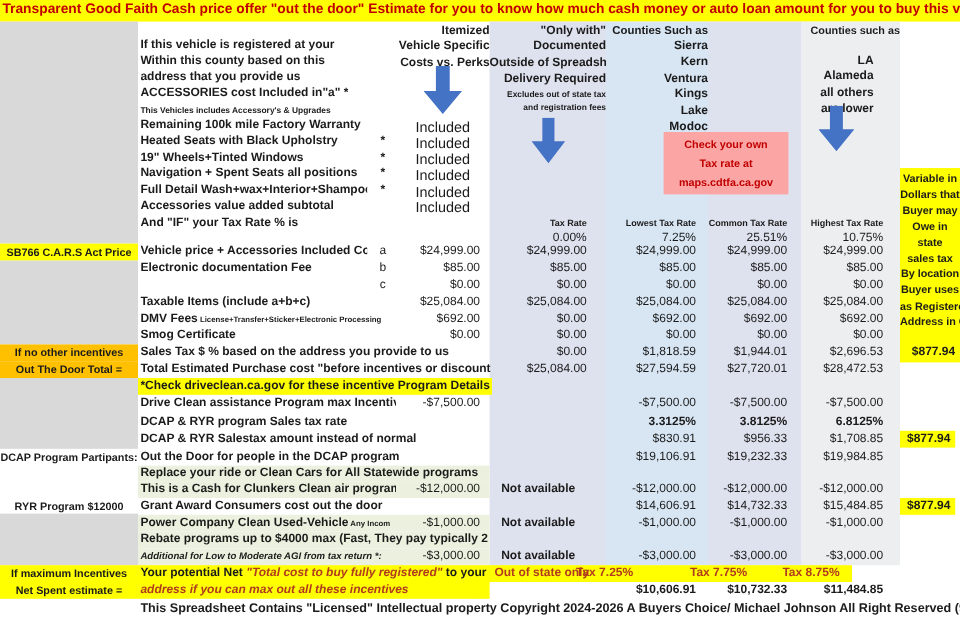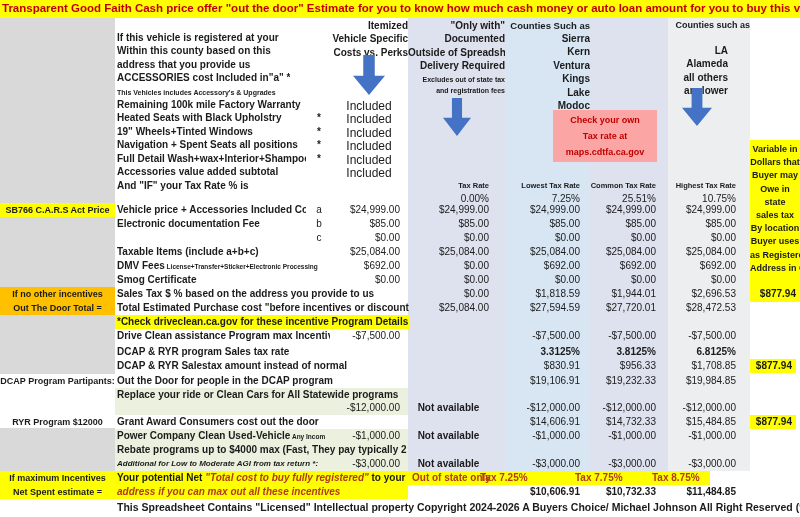--- a/index.html
+++ b/index.html
@@ -245,20 +245,21 @@
     <div class="cell num c-hi " style="top: 359px; height: 14px; line-height: 14px;">$1,708.85</div>
     <div class="cell num c-ex bg-yellow-cell" style="top: 359px; height: 14px; line-height: 14px;">$877.94</div>
     <div class="cell cellA " style="top: 374px; height: 14px; line-height: 14px;">DCAP Program Partipants:</div>
     <div class="cell lbl " style="top: 374px; height: 14px; line-height: 14px; width: 290px;">Out the Door for people in the DCAP program</div>
     <div class="cell num c-lo " style="top: 374px; height: 14px; line-height: 14px;">$19,106.91</div>
     <div class="cell num c-co " style="top: 374px; height: 14px; line-height: 14px;">$19,232.33</div>
     <div class="cell num c-hi " style="top: 374px; height: 14px; line-height: 14px;">$19,984.85</div>
     <div class="cell rowbg bg-green" style="top: 388px; height: 13px; line-height: 13px; left: 115px; width: 293px;"></div>
     <div class="cell lbl " style="top: 388px; height: 13px; line-height: 13px; width: 292px;">Replace your ride or Clean Cars for All Statewide programs</div>
     <div class="cell rowbg bg-green" style="top: 401px; height: 14px; line-height: 14px; left: 115px; width: 293px;"></div>
+    <div class="cell lbl " style="top: 401px; height: 14px; line-height: 14px; width: 213px;">This is a Cash for Clunkers Clean air program</div>
     <div class="cell num c-item " style="top: 401px; height: 14px; line-height: 14px;">-$12,000.00</div>
     <div class="cell num c-tr navail" style="top: 401px; height: 14px; line-height: 14px;">Not available</div>
     <div class="cell num c-lo " style="top: 401px; height: 14px; line-height: 14px;">-$12,000.00</div>
     <div class="cell num c-co " style="top: 401px; height: 14px; line-height: 14px;">-$12,000.00</div>
     <div class="cell num c-hi " style="top: 401px; height: 14px; line-height: 14px;">-$12,000.00</div>
     <div class="cell cellA " style="top: 415px; height: 14px; line-height: 14px;">RYR Program $12000</div>
     <div class="cell lbl " style="top: 415px; height: 14px; line-height: 14px; width: 290px;">Grant Award Consumers cost out the door</div>
     <div class="cell num c-lo " style="top: 415px; height: 14px; line-height: 14px;">$14,606.91</div>
     <div class="cell num c-co " style="top: 415px; height: 14px; line-height: 14px;">$14,732.33</div>
     <div class="cell num c-hi " style="top: 415px; height: 14px; line-height: 14px;">$15,484.85</div>

